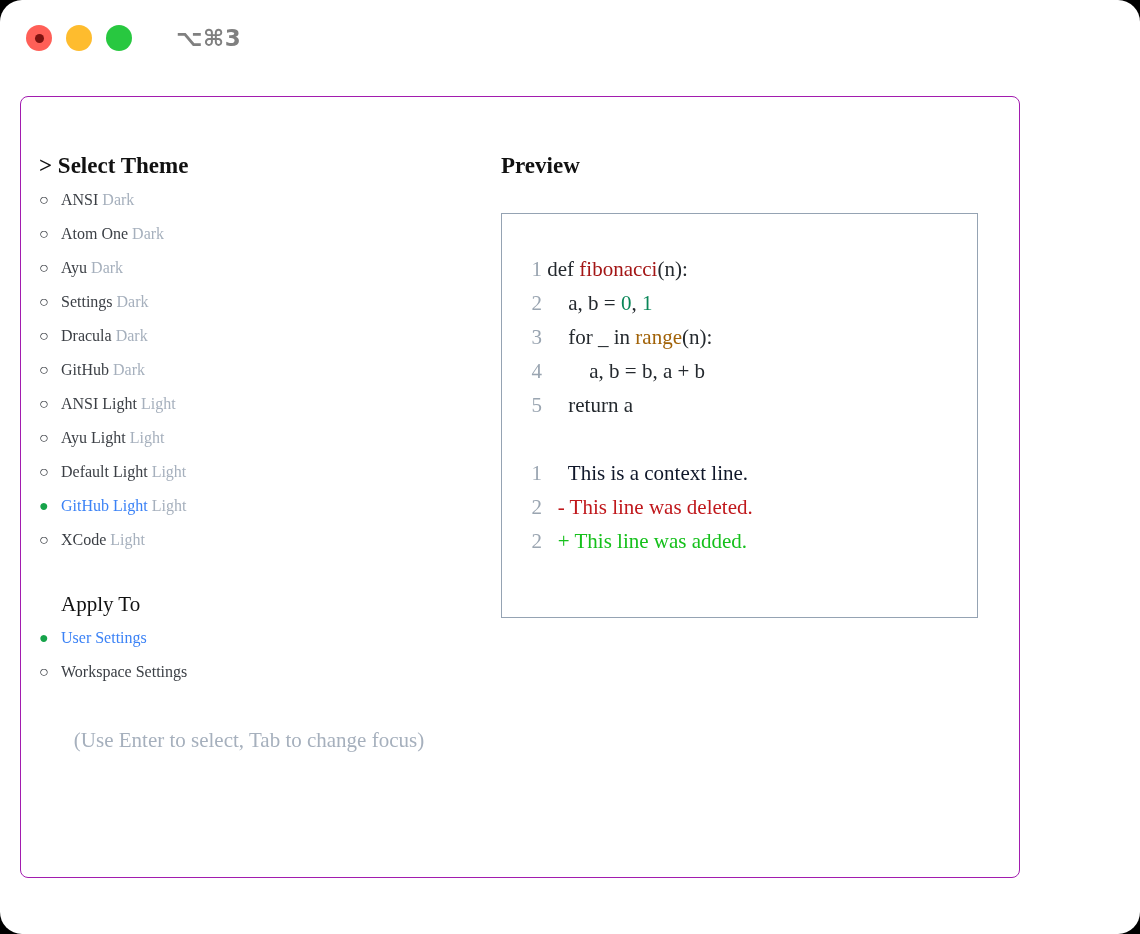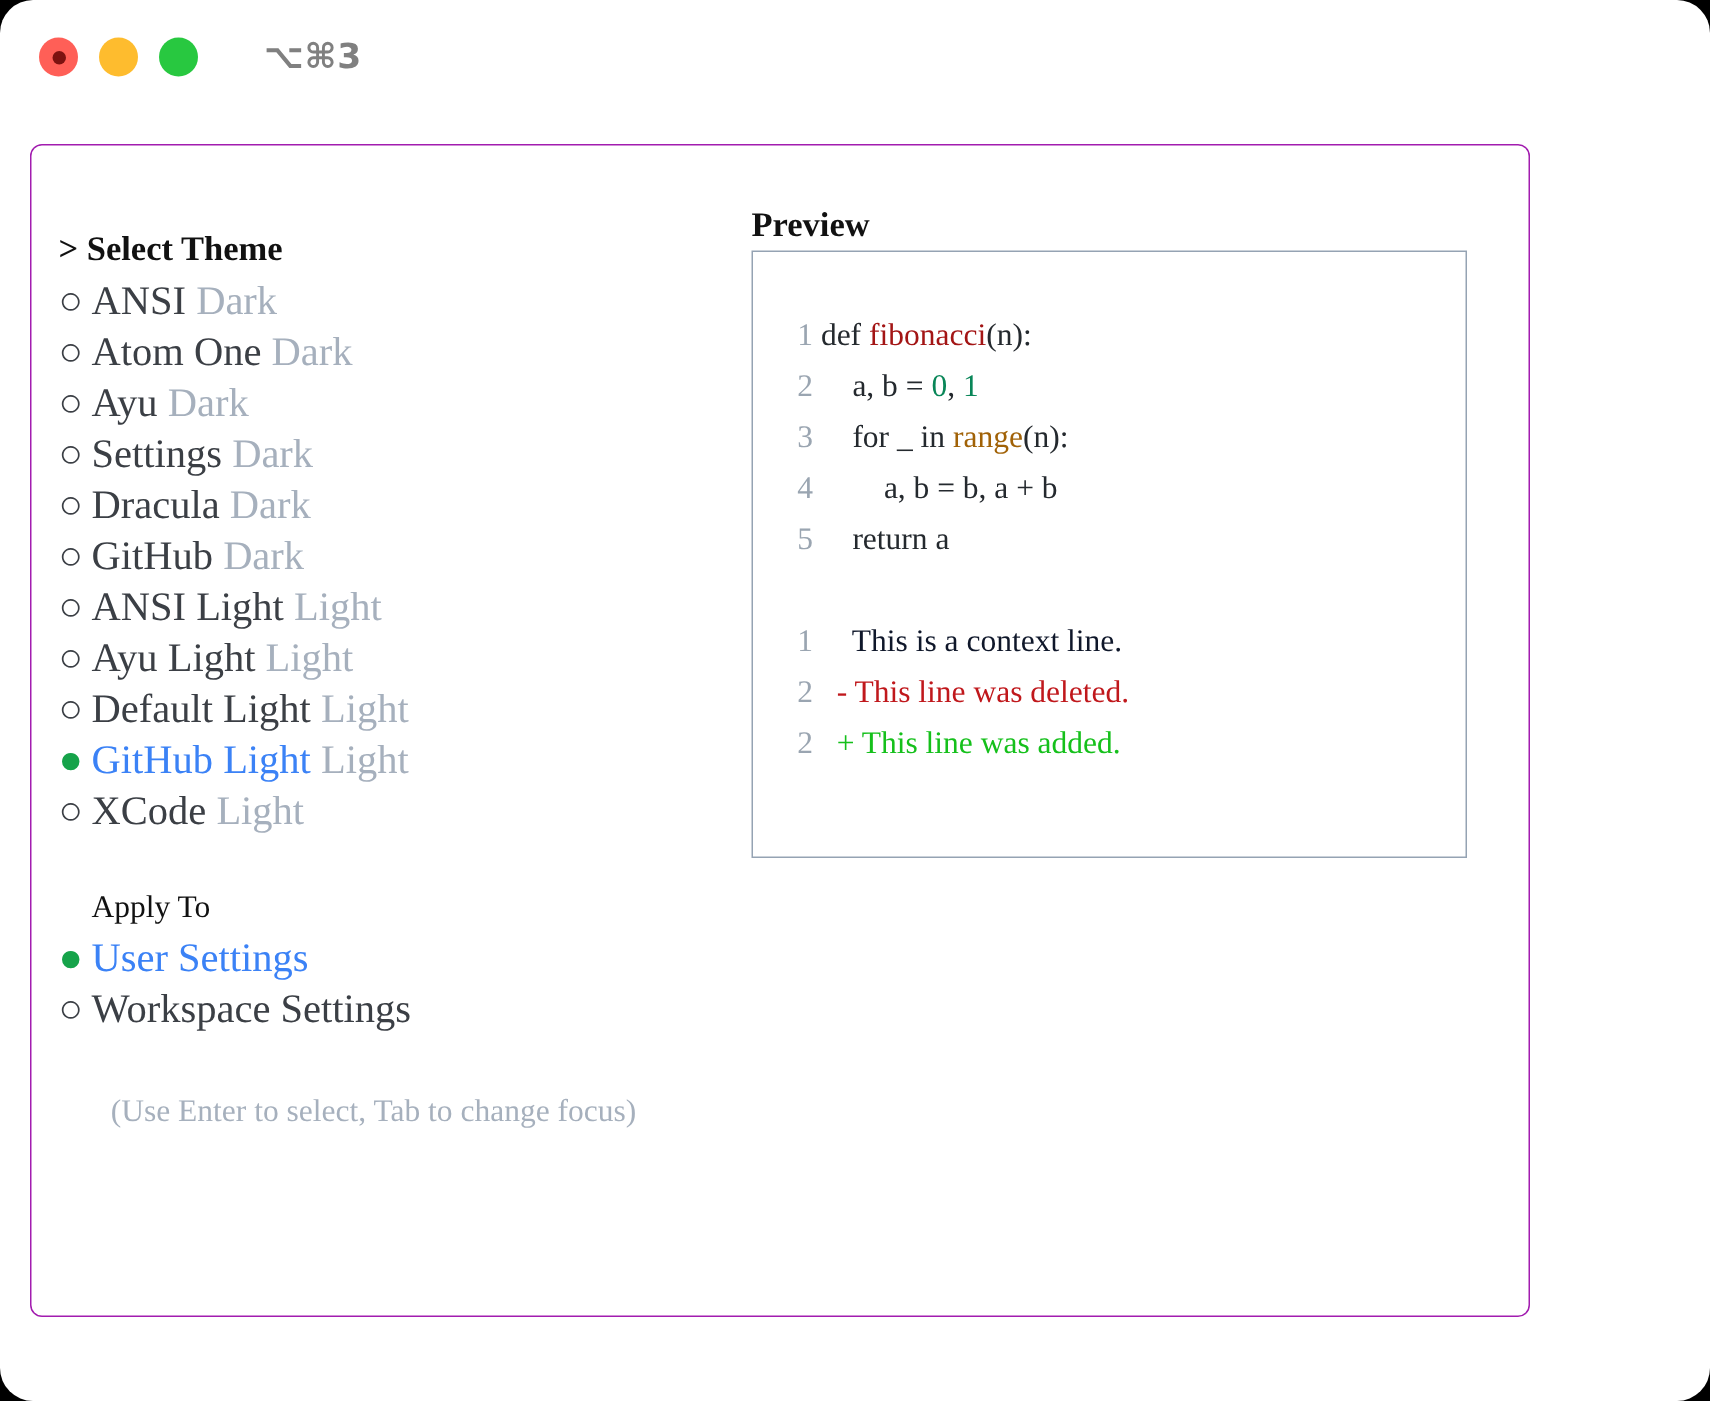--- a/index.html
+++ b/index.html
@@ -88,21 +88,21 @@
     width: 460px;
   }
   .header-row {
     font-size: 23px;
     font-weight: bold;
     color: #111111;
     line-height: 34px;
     white-space: pre;
   }
   .opt-row {
-    font-size: 27px;
+    font-size: 16px;
     line-height: 34px;
     color: #3b3f45;
     white-space: pre;
     display: block;
   }
   .bullet {
     display: inline-block;
     width: 22px;
   }
   .bullet.on  { color: #16a34a; }
@@ -127,30 +127,31 @@
     color: #a6b0bd;
     width: 420px;
     white-space: pre-wrap;
     text-align: center;
   }
 
   
   #right-col {
     position: absolute;
     left: 480px;
-    top: 36px;
+    top: 52px;
     width: 500px;
   }
   #preview-title {
     font-size: 23px;
     font-weight: bold;
     color: #111111;
     line-height: 34px;
   }
   #preview-box {
+    margin-top: 30px;
     width: 477px;
     height: 405px;
     border: 1px solid #95a3b3;
     background: #ffffff;
     box-sizing: border-box;
     position: relative;
   }
   #code {
     position: absolute;
     left: 14px;

